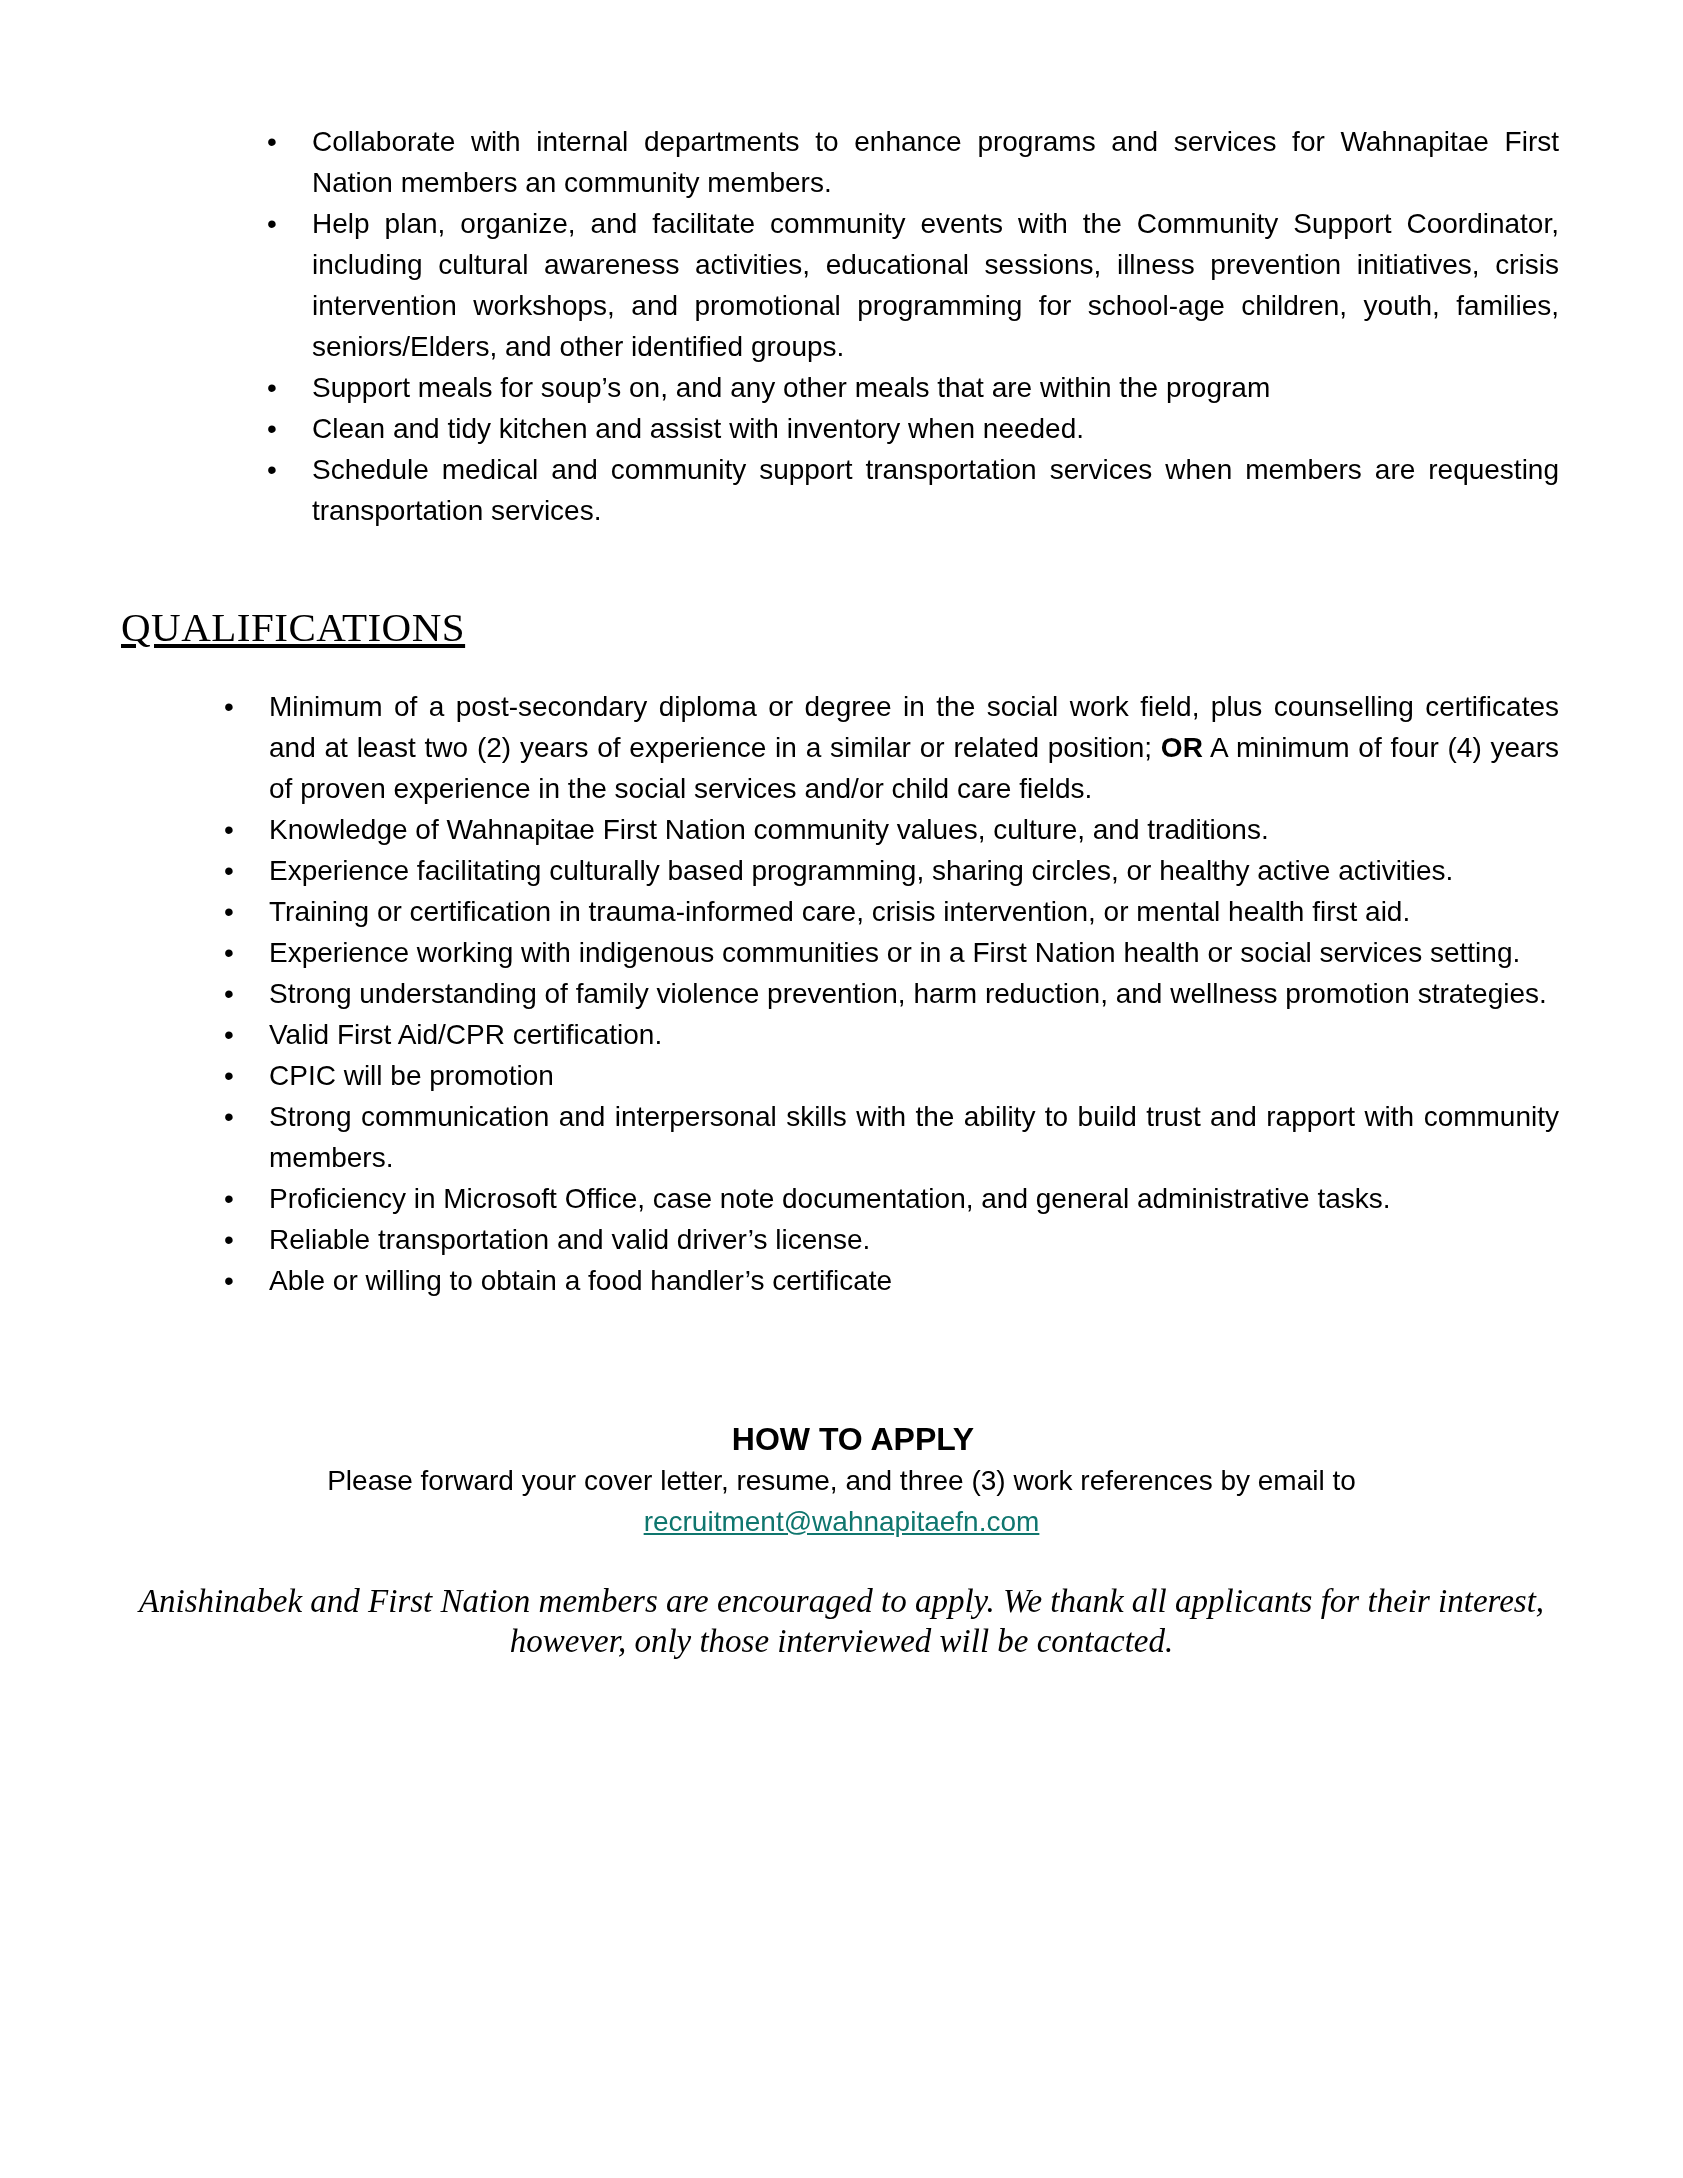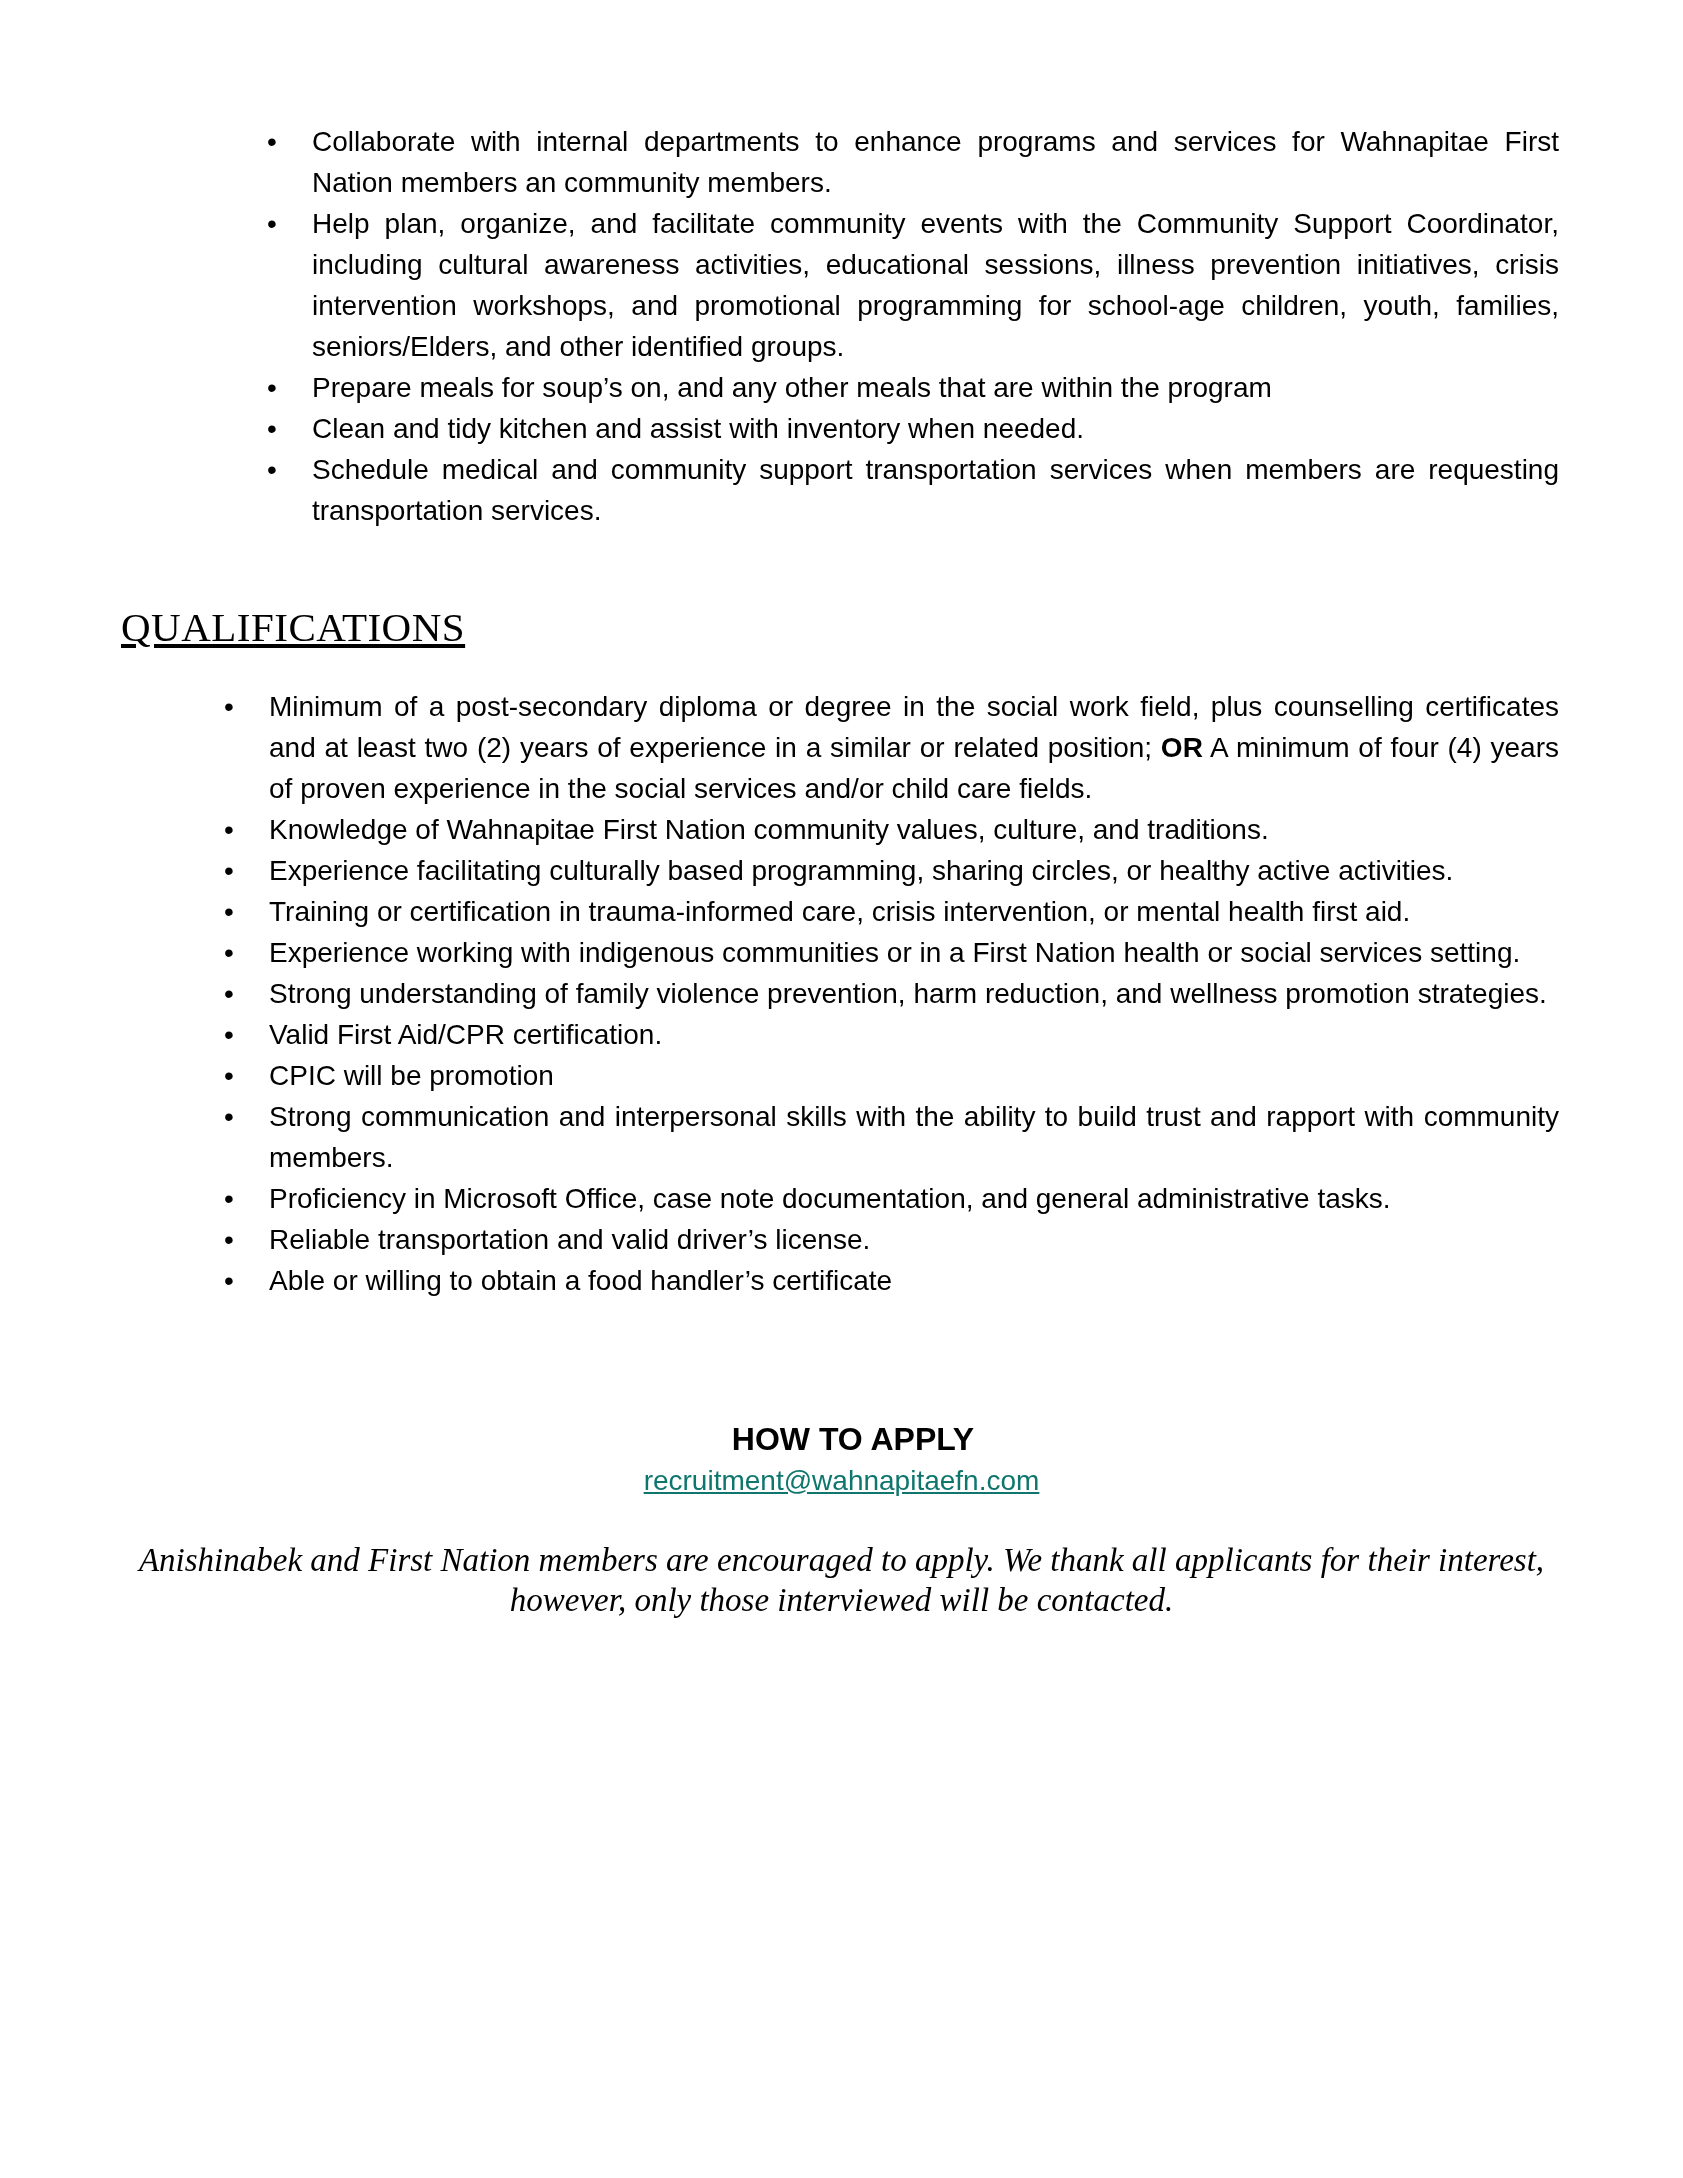--- a/index.html
+++ b/index.html
@@ -69,21 +69,21 @@
   .bold { font-weight: bold; }
 </style>
 </head>
 <body>
 
 <main>
 
   <ul class="duties">
       <li><span>Collaborate with internal departments to enhance programs and services for Wahnapitae First Nation members an community members.</span></li>
       <li><span>Help plan, organize, and facilitate community events with the Community Support Coordinator, including cultural awareness activities, educational sessions, illness prevention initiatives, crisis intervention workshops, and promotional programming for school-age children, youth, families, seniors/Elders, and other identified groups.</span></li>
-      <li><span>Prepare meals for soup’s on, and any other meals that are within the program</span></li>
+      <li><span>Support meals for soup’s on, and any other meals that are within the program</span></li>
       <li><span>Clean and tidy kitchen and assist with inventory when needed.</span></li>
       <li><span>Schedule medical and community support transportation services when members are requesting transportation services.</span></li>
     </ul>
 
   <h2 class="qual-heading">QUALIFICATIONS</h2>
 
   <ul class="quals">
       <li><span>Minimum of a post-secondary diploma or degree in the social work field, plus counselling certificates and at least two (2) years of experience in a similar or related position; </span><span class="bold">OR</span><span> A minimum of four (4) years of proven experience in the social services and/or child care fields.</span></li>
       <li><span>Knowledge of Wahnapitae First Nation community values, culture, and traditions.</span></li>
       <li><span>Experience facilitating culturally based programming, sharing circles, or healthy active activities.</span></li>
@@ -93,20 +93,21 @@
       <li><span>Valid First Aid/CPR certification.</span></li>
       <li><span>CPIC will be promotion</span></li>
       <li><span>Strong communication and interpersonal skills with the ability to build trust and rapport with community members.</span></li>
       <li><span>Proficiency in Microsoft Office, case note documentation, and general administrative tasks.</span></li>
       <li><span>Reliable transportation and valid driver’s license.</span></li>
       <li><span>Able or willing to obtain a food handler’s certificate</span></li>
     </ul>
 
   <section class="apply">
     <h3 class="apply-heading">HOW TO APPLY</h3>
+    <p class="apply-instructions">Please forward your cover letter, resume, and three (3) work references by email to</p>
     <p class="apply-email-line">
       <a href="#" style="color: #0f766e;">recruitment@wahnapitaefn.com</a>
     </p>
   </section>
 
   <section class="footer-note">
     <p>Anishinabek and First Nation members are encouraged to apply. We thank all applicants for their interest,</p>
     <p>however, only those interviewed will be contacted.</p>
   </section>
 

